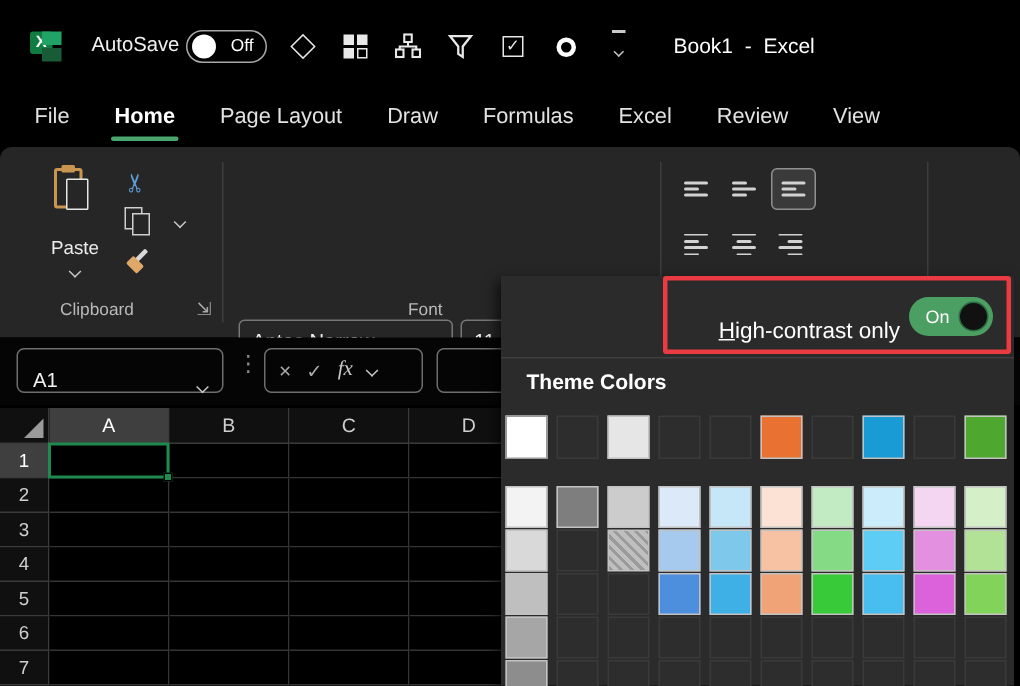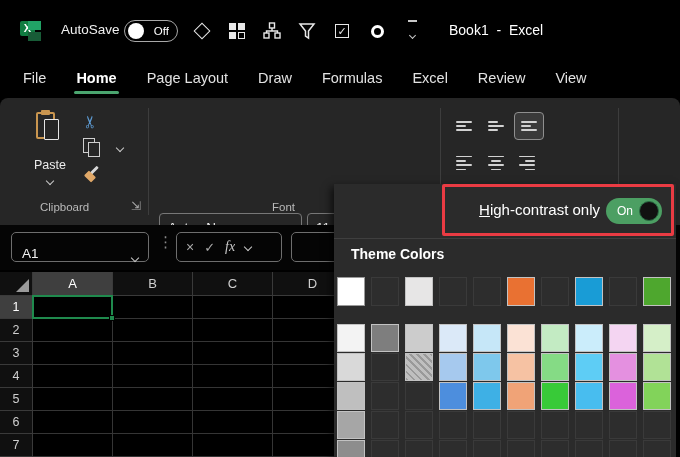--- a/index.html
+++ b/index.html
@@ -144,21 +144,21 @@
   .cell { width:80px; height:23px; border-right:1px solid #353535; border-bottom:1px solid #353535; background:#000; }
   #selection { position:absolute; left:32px; top:25px; width:81px; height:24px;
     border:2px solid #1F8A4D; }
   #selection .handle { position:absolute; right:-4px; bottom:-4px; width:6px; height:6px;
     background:#1F8A4D; border:1px solid #000; }
 
   
   #color-panel { position:absolute; left:334px; top:184px; width:342px; height:273px; background:#2b2b2b;
     box-shadow:-3px 3px 8px rgba(0,0,0,.65); z-index:5; }
   #hc-row { position:absolute; left:0; top:0; width:342px; height:54px; }
-  #hc-label { position:absolute; right:76px; top:17px; font-size:15px; color:#fff; white-space:nowrap; }
+  #hc-label { position:absolute; right:76px; top:28px; font-size:15px; color:#fff; white-space:nowrap; }
   #hc-label u { text-decoration:underline; }
   #hc-toggle { position:absolute; right:14px; top:14px; width:56px; height:26px; border-radius:13px; }
   #hc-toggle .state { position:absolute; left:11px; top:6px; font-size:12px; color:#fff; }
   #hc-toggle .knob { position:absolute; right:3px; top:3px; width:20px; height:20px; border-radius:50%;
     background:#111; border:1px solid #2b6b44; }
   #panel-divider { position:absolute; left:0; top:54px; width:342px; height:1px; background:#3f3f3f; }
   #theme-colors-label { position:absolute; left:17px; top:62px; font-size:14px; font-weight:bold; color:#fff; }
   .swatch { position:absolute; width:28px; }
   .swatch.enabled { border:1px solid #C2C2C2; }
   .swatch.disabled { background:#2d2d2d; border:1px solid #3a3a3a; }

